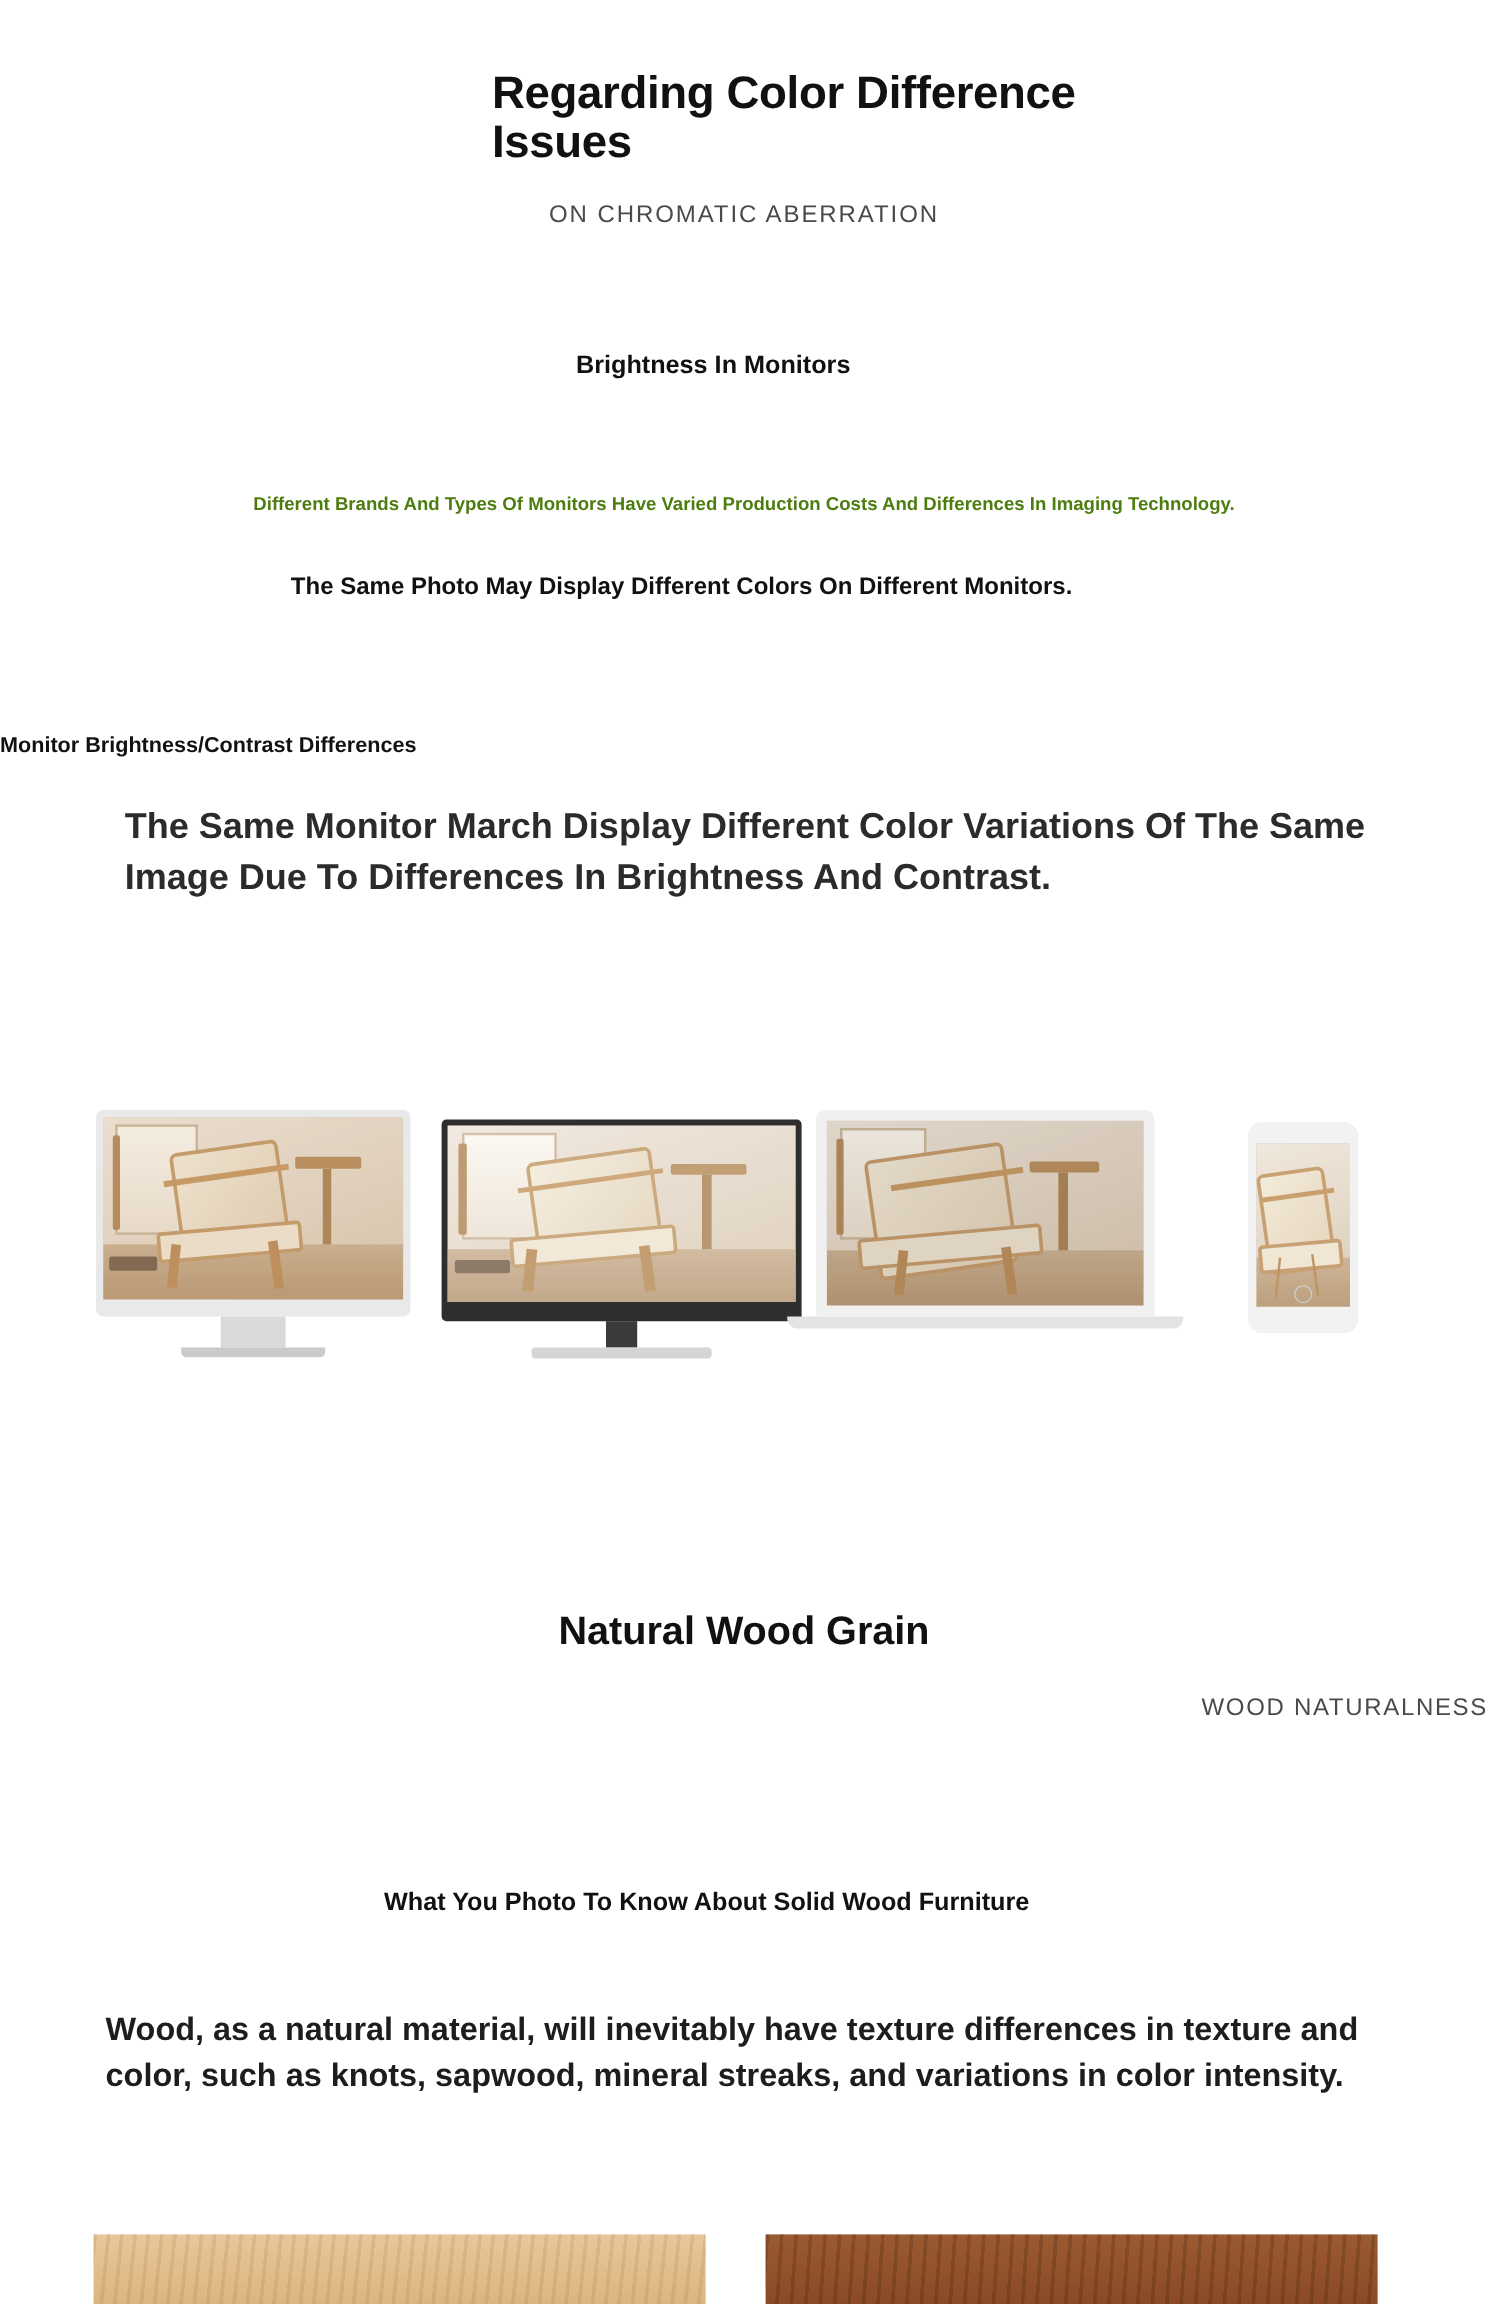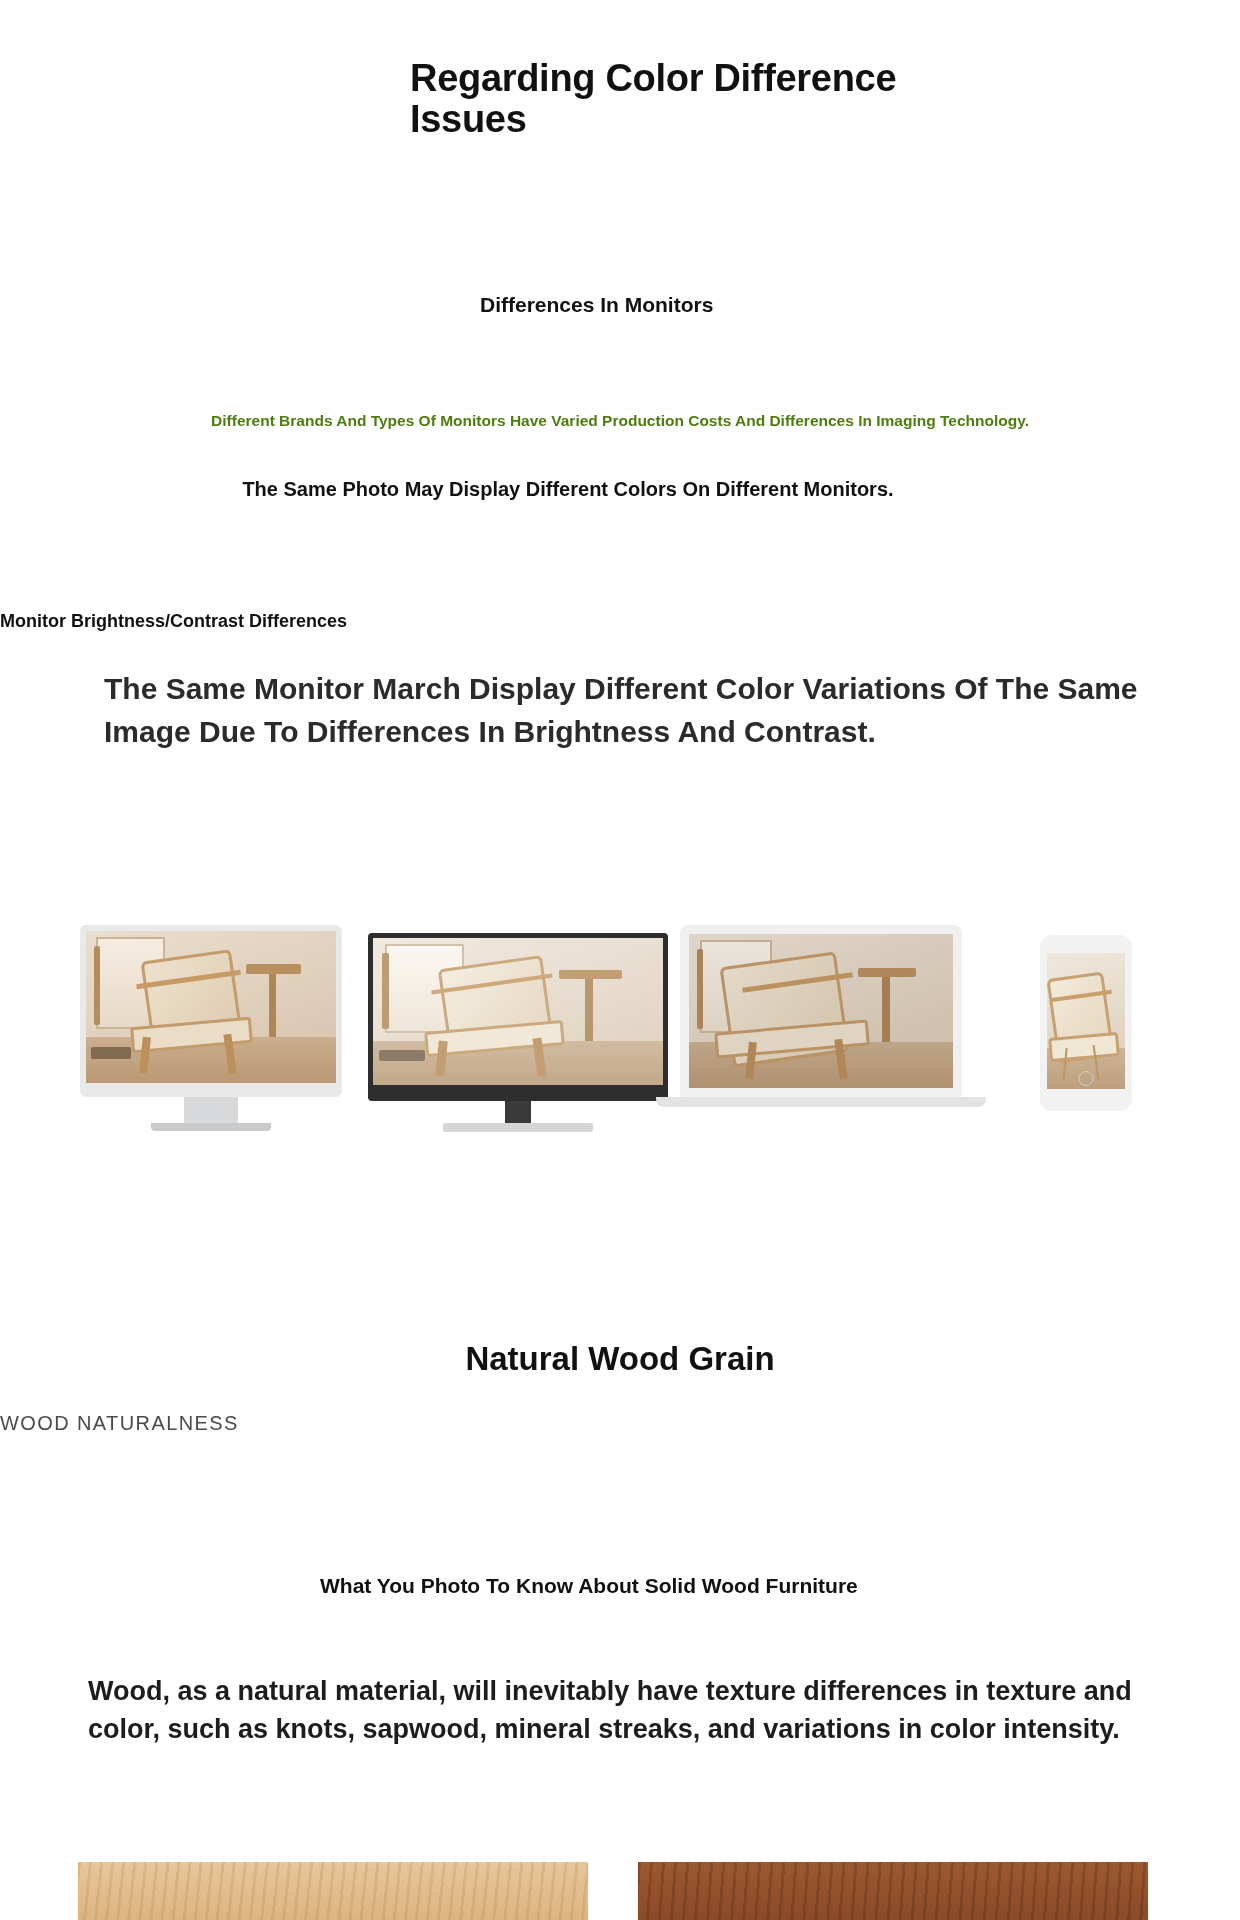--- a/index.html
+++ b/index.html
@@ -280,21 +280,21 @@
     width: 1240px;
     text-align: center;
     font-size: 33px;
     font-weight: 700;
     color: #111111;
   }
   .wood-sub {
     position: absolute;
     left: 0; top: 1412px;
     width: 1240px;
-    text-align: left;
+    text-align: right;
     font-size: 20px;
     letter-spacing: 1.4px;
     color: #4a4a4a;
   }
   .wood-lead {
     position: absolute;
     left: 320px; top: 1573px;
     width: 640px;
     font-size: 21px;
     font-weight: 700;
@@ -330,22 +330,23 @@
       repeating-linear-gradient(94deg, rgba(70,34,14,0.25) 0 3px, rgba(150,84,44,0.0) 3px 12px),
       linear-gradient(180deg, #9c5a32, #8a4a26);
   }
 </style>
 </head>
 <body>
 
 <div class="page">
 
   <div class="hero-title">Regarding Color Difference Issues</div>
-
-  <div class="sec1-title">Differences In Monitors</div>
+  <div class="hero-sub">ON CHROMATIC ABERRATION</div>
+
+  <div class="sec1-title">Brightness In Monitors</div>
   <div class="sec1-line1">Different Brands And Types Of Monitors Have Varied Production Costs And Differences In Imaging Technology.</div>
   <div class="sec1-line2">The Same Photo May Display Different Colors On Different Monitors.</div>
 
   <div class="sec2-title">Monitor Brightness/Contrast Differences</div>
   <div class="sec2-body">The Same Monitor March Display Different Color Variations Of The Same Image Due To Differences In Brightness And Contrast.</div>
 
   <div class="devices">
 
     <div class="device imac" style="left:80px; top:0;">
       <div class="screen">

